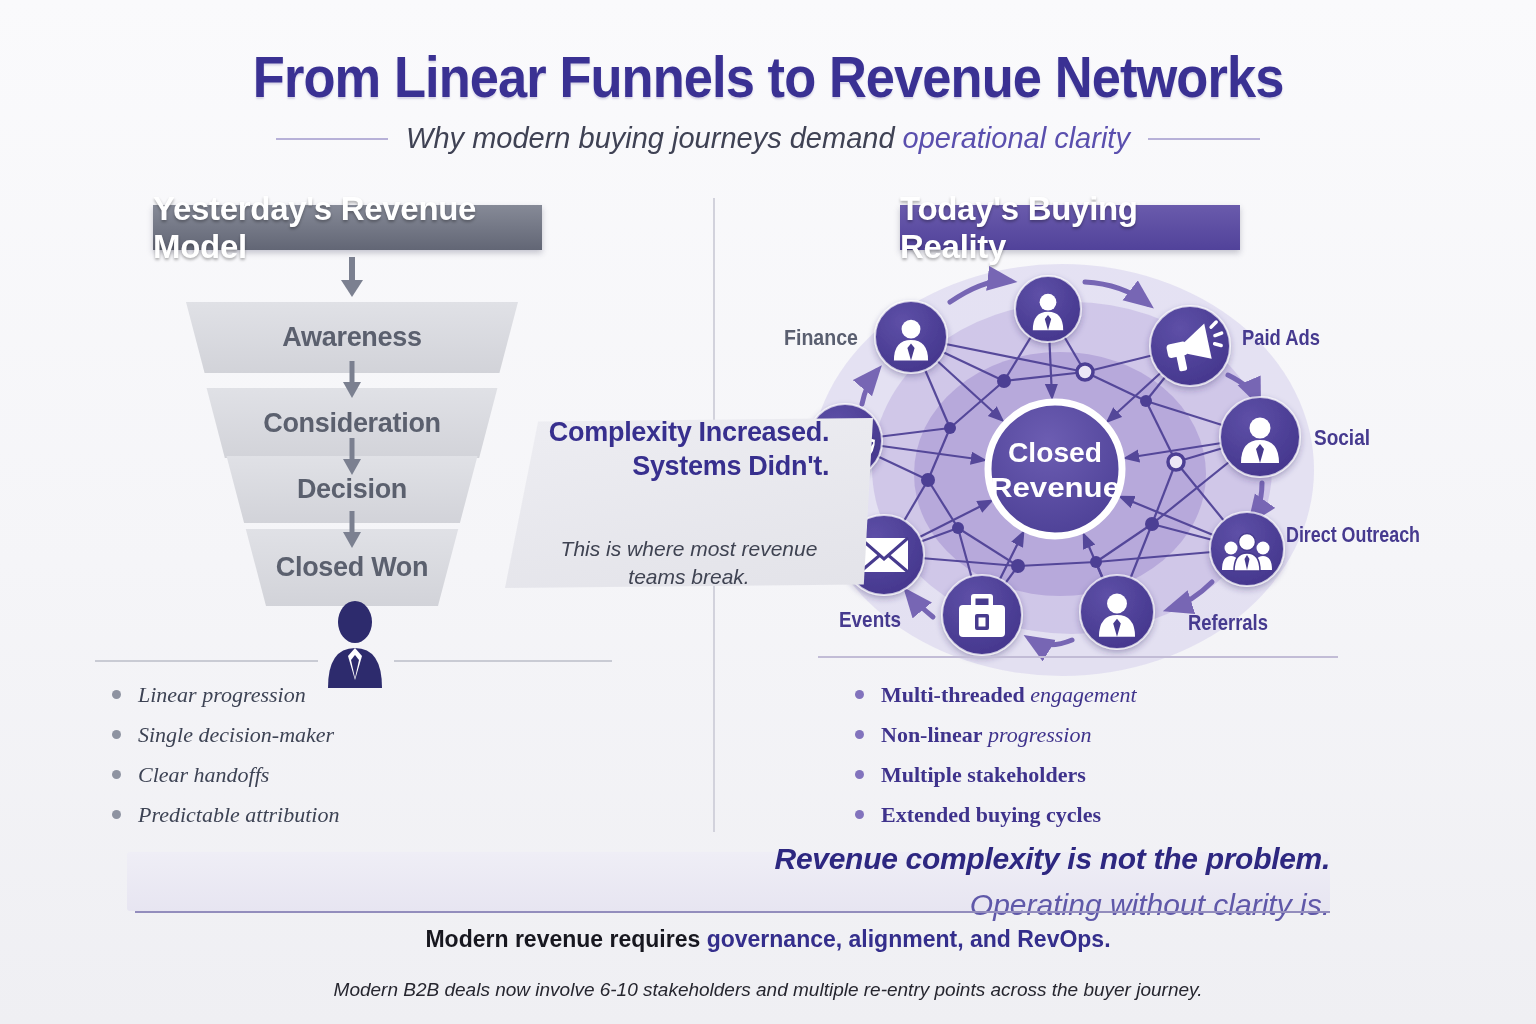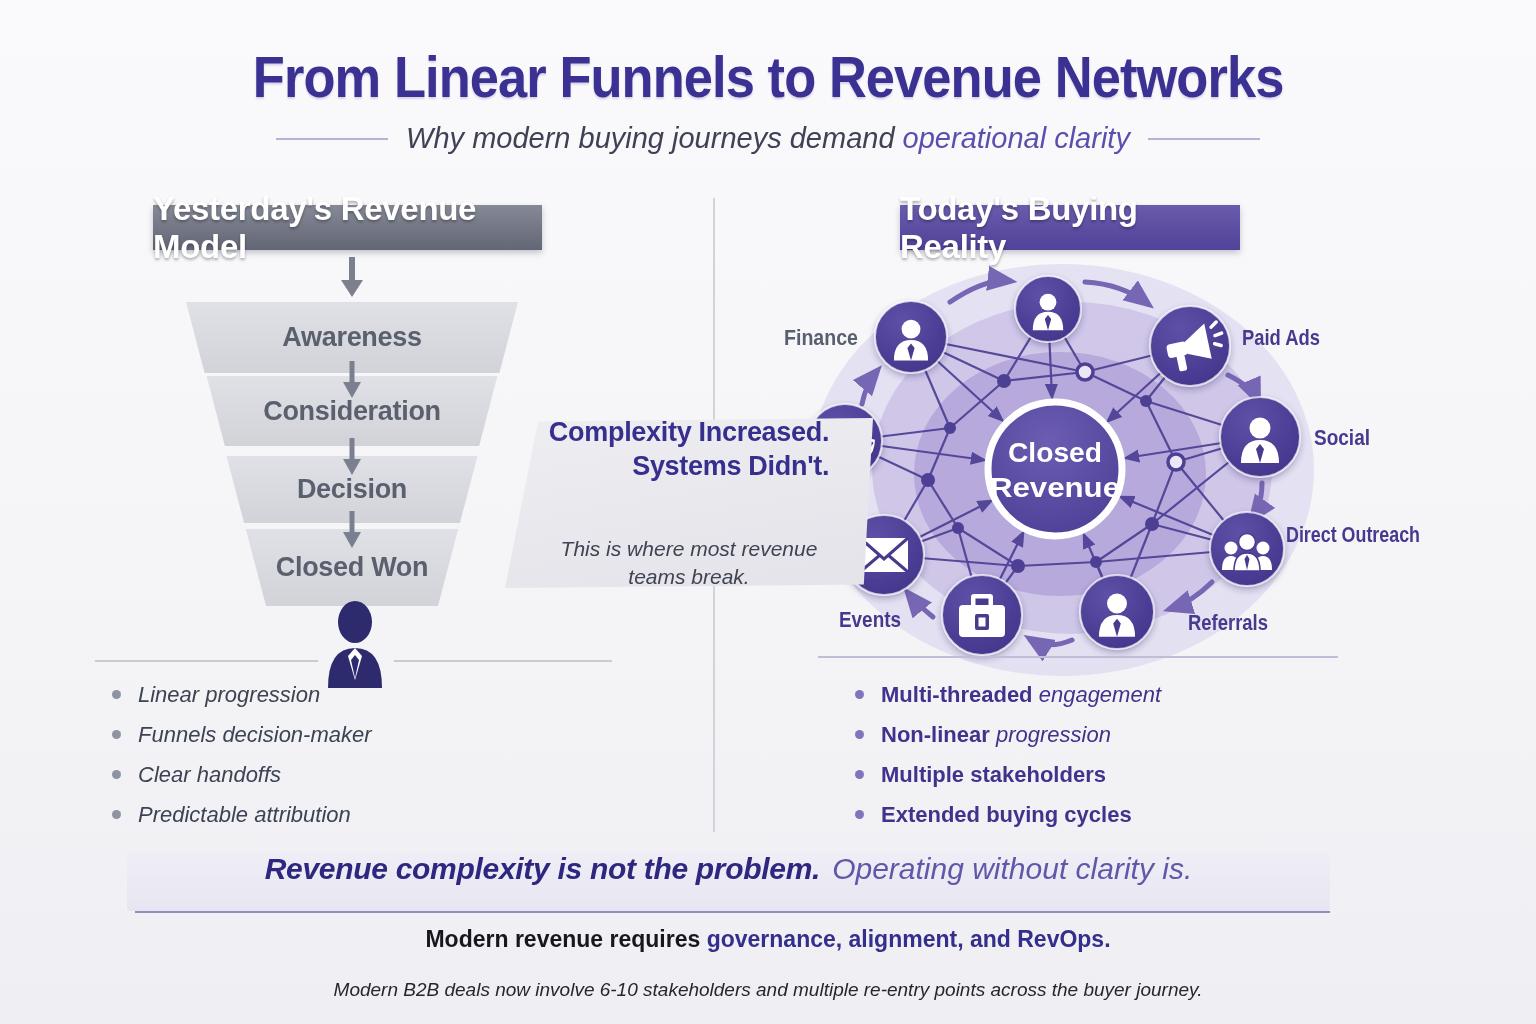--- a/index.html
+++ b/index.html
@@ -35,21 +35,21 @@
   .rheader{top:205px;left:900px;width:340px;background:linear-gradient(180deg,#6a5bac,#51429a);}
 
   
   .funnel{top:302px;left:186px;width:332px;height:304px;}
   .fseg{
     position:absolute;left:0;width:332px;display:flex;align-items:center;justify-content:center;
     background:linear-gradient(180deg,#e0e1e6,#d2d3d9);
     color:#5b606e;font-size:27px;font-weight:bold;letter-spacing:-.3px;
   }
   .fseg1{top:0;height:71px;clip-path:polygon(0% 0%,100% 0%,94.4% 100%,5.6% 100%);}
-  .fseg2{top:74px;height:70px;clip-path:polygon(6.2% 0%,93.8% 0%,88.3% 100%,11.7% 100%);}
+  .fseg2{top:86px;height:70px;clip-path:polygon(6.2% 0%,93.8% 0%,88.3% 100%,11.7% 100%);}
   .fseg3{top:154px;height:67px;clip-path:polygon(12.2% 0%,87.8% 0%,82.5% 100%,17.5% 100%);}
   .fseg4{top:227px;height:77px;clip-path:polygon(18% 0%,82% 0%,75.9% 100%,24.1% 100%);}
 
   
   .callout{
     top:418px;left:505px;width:368px;height:170px;
     background:linear-gradient(170deg,#ededf2,#e3e3e9);
     clip-path:polygon(9% 2%,100% 0%,97.5% 98%,0% 100%);
     display:flex;flex-direction:column;align-items:center;justify-content:center;
     text-align:center;
@@ -57,37 +57,37 @@
   .callout-h{font-size:27px;font-weight:bold;color:#372f8e;line-height:1.25;letter-spacing:-.3px;text-align:right;}
   .callout-div{width:250px;height:2px;background:#b8b9c4;margin:11px 0 9px 0;}
   .callout-note{font-size:21px;font-style:italic;color:#3f4352;line-height:1.3;width:280px;margin-top:32px;}
 
   
   .vdivider{top:198px;left:713px;width:2px;height:634px;background:#d2d2dc;}
   .hdiv{height:2px;background:#c9cbd4;}
   .rdiv{top:656px;left:818px;width:520px;height:2px;background:#c2bcd6;}
 
   
-  .bullets{display:flex;flex-direction:column;gap:17px;}
+  .bullets{display:flex;flex-direction:column;gap:17px;font-family:Liberation Serif, serif;}
   .lbullets{top:683px;left:112px;}
   .rbullets{top:683px;left:855px;}
   .bullet-row{display:flex;align-items:center;gap:17px;height:23px;}
   .dot{width:9px;height:9px;border-radius:50%;flex:0 0 auto;}
   .ldot{background:#8e93a1;}
   .rdot{background:#8273bd;}
   .bullet-text{font-size:22px;font-style:italic;color:#3d4354;}
   .bullet-text-r{font-size:22px;color:#3f338c;}
   .bullet-text-r .b{font-weight:bold;font-style:normal;}
   .bullet-text-r .i{font-style:italic;}
 
   
   .band{
     top:852px;left:127px;width:1203px;height:59px;border-radius:3px;
     background:linear-gradient(180deg,#efeef6,#e7e5f1);
-    display:flex;align-items:flex-start;justify-content:center;gap:12px;
+    display:flex;align-items:flex-end;justify-content:center;gap:12px;flex-direction:column;
   }
   .band .strong{font-size:30px;font-weight:bold;font-style:italic;color:#2d2780;letter-spacing:-.3px;}
   .band .light{font-size:30px;font-style:italic;color:#5f58a9;}
   .band-rule{top:911px;left:135px;width:1195px;height:2px;background:#938dbd;}
   .footer-line2{top:926px;left:0;width:100%;text-align:center;font-size:23px;font-weight:bold;}
   .footer-line2 .dark{color:#17171f;}
   .footer-line2 .purple{color:#342e8c;}
   .footnote{top:979px;left:0;width:100%;text-align:center;font-size:19px;font-style:italic;color:#26262f;}
 
   svg text{font-family:"Liberation Sans",sans-serif;}
@@ -143,21 +143,21 @@
   <div class="abs hdiv" style="top:660px;left:95px;width:223px;"></div>
   <div class="abs hdiv" style="top:660px;left:394px;width:218px;"></div>
 
   <div class="abs bullets lbullets">
     <div class="bullet-row">
       <span class="dot ldot"></span>
       <span class="bullet-text">Linear progression</span>
     </div>
     <div class="bullet-row">
       <span class="dot ldot"></span>
-      <span class="bullet-text">Funnels decision-maker</span>
+      <span class="bullet-text">Single decision-maker</span>
     </div>
     <div class="bullet-row">
       <span class="dot ldot"></span>
       <span class="bullet-text">Clear handoffs</span>
     </div>
     <div class="bullet-row">
       <span class="dot ldot"></span>
       <span class="bullet-text">Predictable attribution</span>
     </div>
   </div>

